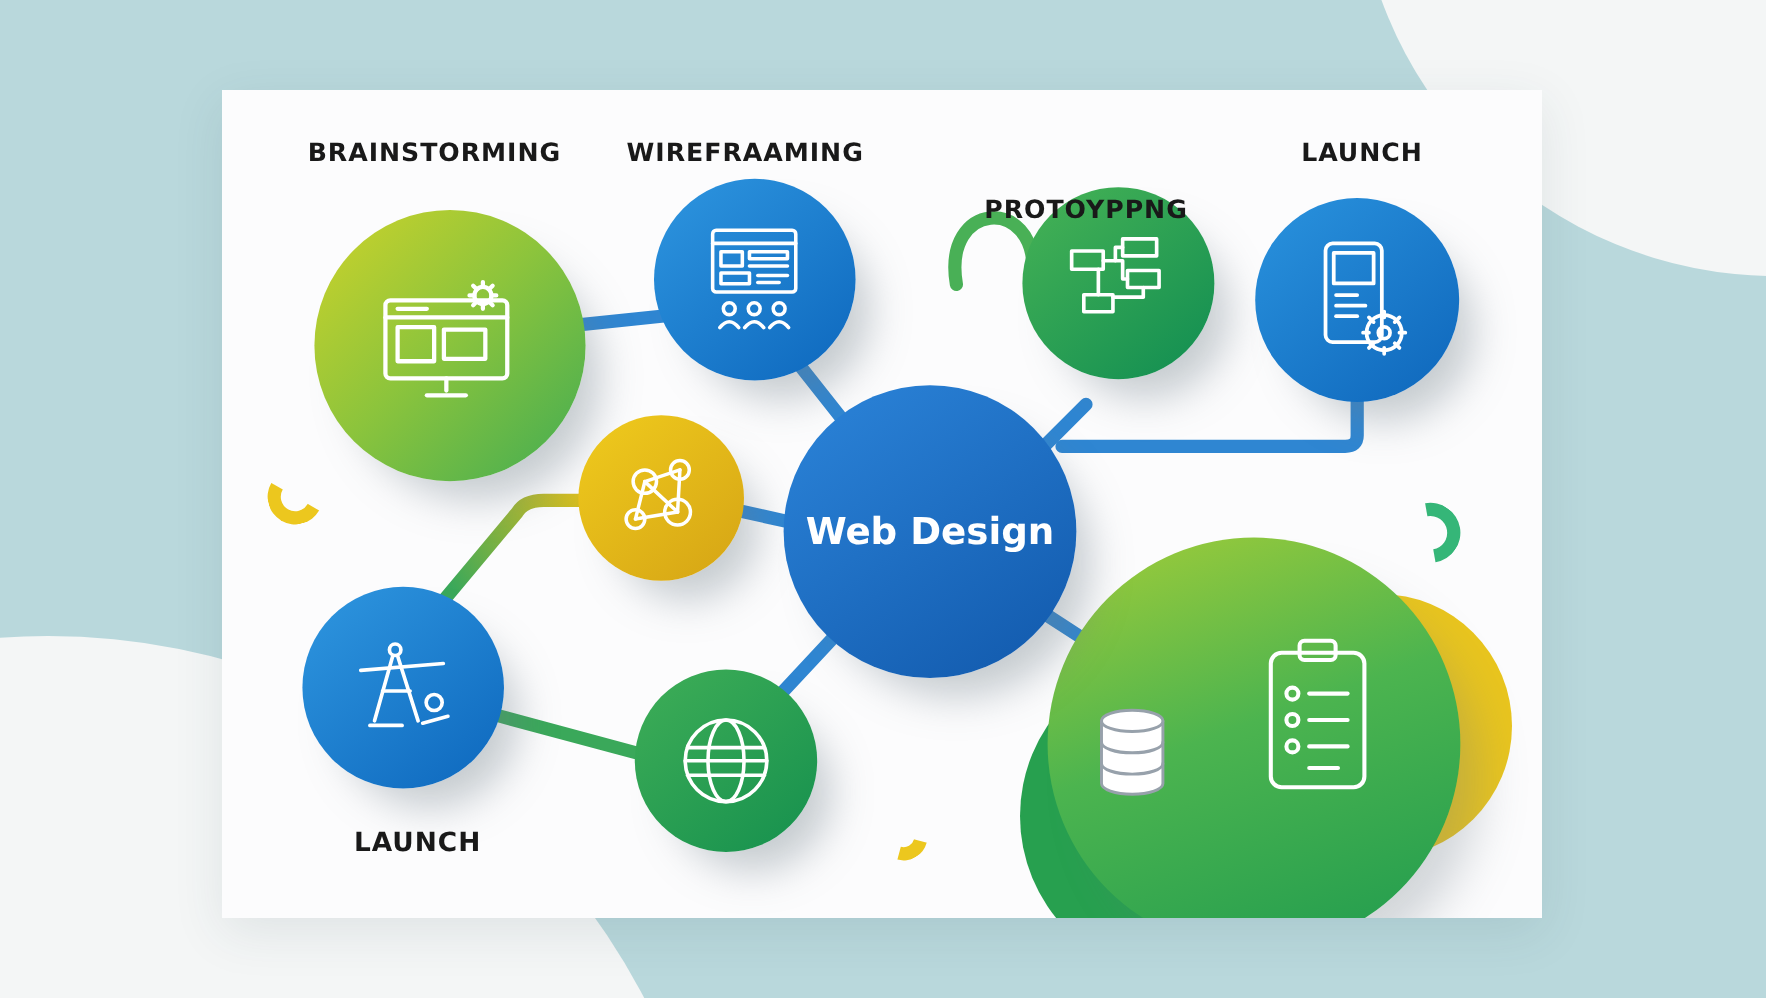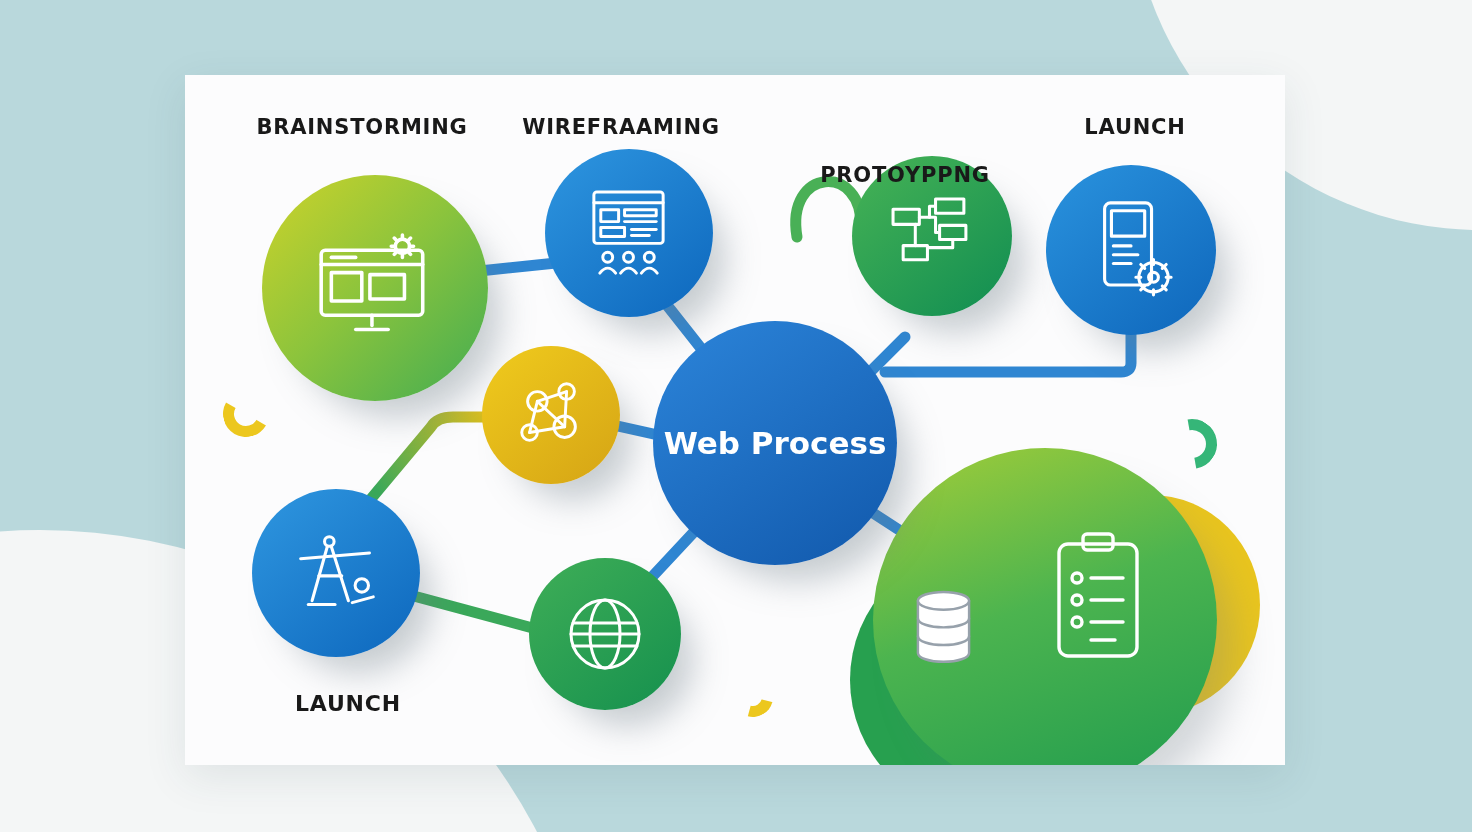--- a/index.html
+++ b/index.html
@@ -170,21 +170,21 @@
           <circle cx="26" cy="26" r="10"></circle>
           <circle cx="56" cy="16" r="8"></circle>
           <circle cx="18" cy="58" r="8"></circle>
           <circle cx="54" cy="52" r="11"></circle>
         </g>
       </svg>
     </div>
 
     <div class="circle c-center">
       <div class="center-title">
-        <div>Web Process</div>
+        <div>Web Design</div>
       </div>
     </div>
 
     <div class="circle c-prototype">
       <svg viewBox="0 0 85 85" width="86">
         <g class="icon-stroke" stroke-width="3">
           <rect x="4" y="16" width="26" height="15"></rect>
           <rect x="46" y="6" width="28" height="14"></rect>
           <rect x="50" y="32" width="26" height="14"></rect>
           <rect x="14" y="52" width="24" height="14"></rect>

